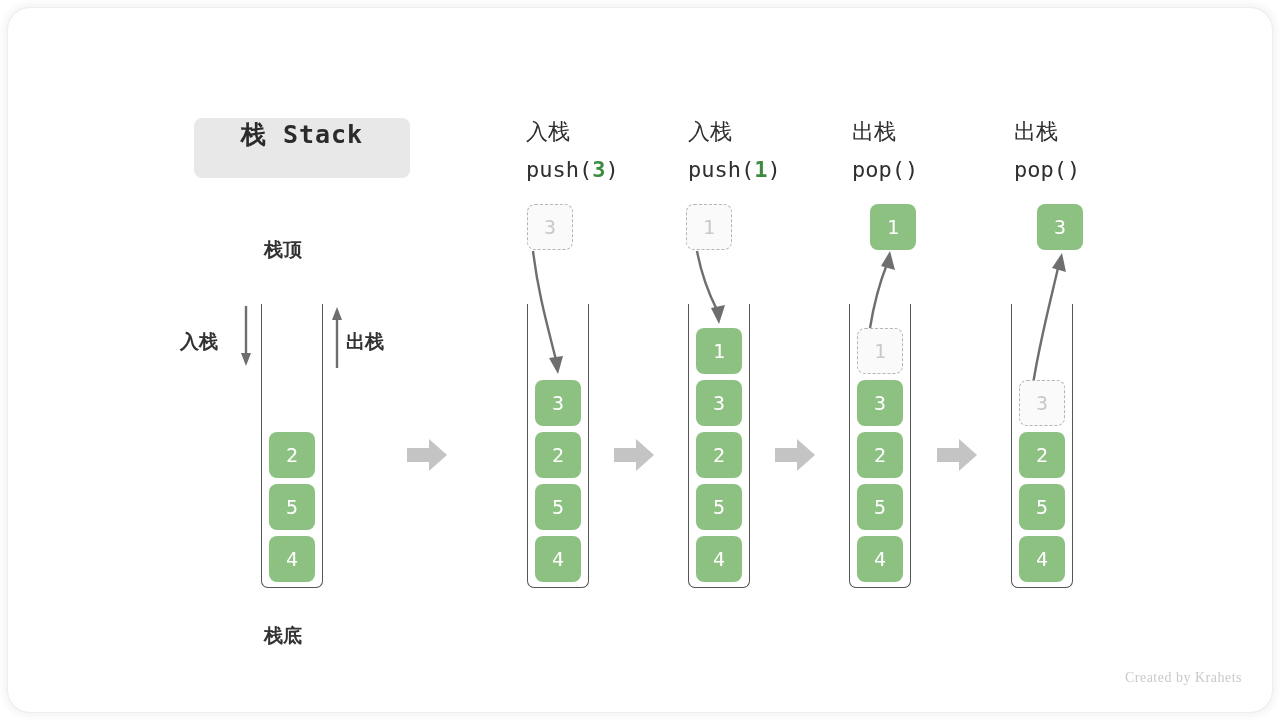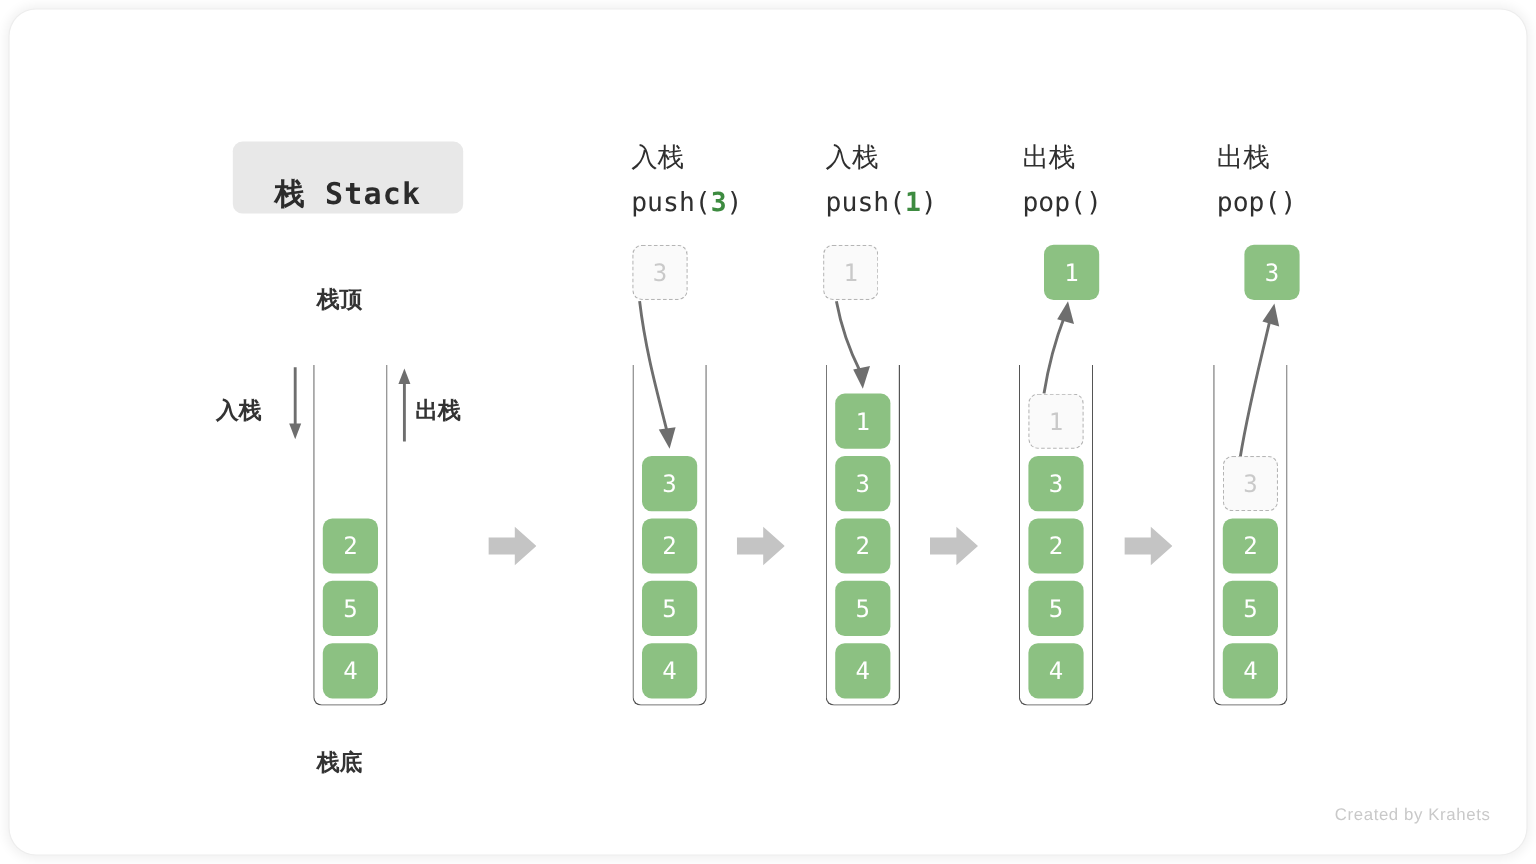--- a/index.html
+++ b/index.html
@@ -26,26 +26,26 @@
     border-radius: 22px;
     box-shadow: 0 0 0 1px #ededed, 0 0 10px 3px #f0f0f0;
     box-sizing: border-box;
   }
 
   
   #title-badge {
     position: absolute;
     left: 186px;
     top: 110px;
-    width: 192px;
+    width: 216px;
     height: 60px;
     background: #e8e8e8;
     border-radius: 8px;
     display: flex;
-    align-items: flex-end;
+    align-items: flex-start;
     justify-content: center;
   }
   #title-badge .t {
     font-size: 25px;
     font-weight: bold;
     color: #2b2b2b;
     letter-spacing: 1px;
     font-family: "DejaVu Sans Mono", "Liberation Mono", monospace;
   }
 
@@ -126,21 +126,21 @@
   .thin-arrow {
     position: absolute;
   }
 
   #credit {
     position: absolute;
     right: 30px;
     bottom: 26px;
     font-size: 14px;
     color: #c9c9c9;
-    font-family: Liberation Sans, sans-serif;
+    font-family: Liberation Serif, serif;
     letter-spacing: 0.5px;
     margin-left: 20px;
   }
 </style>
 </head>
 <body>
 
 <div id="canvas">
   <div id="card">
 

